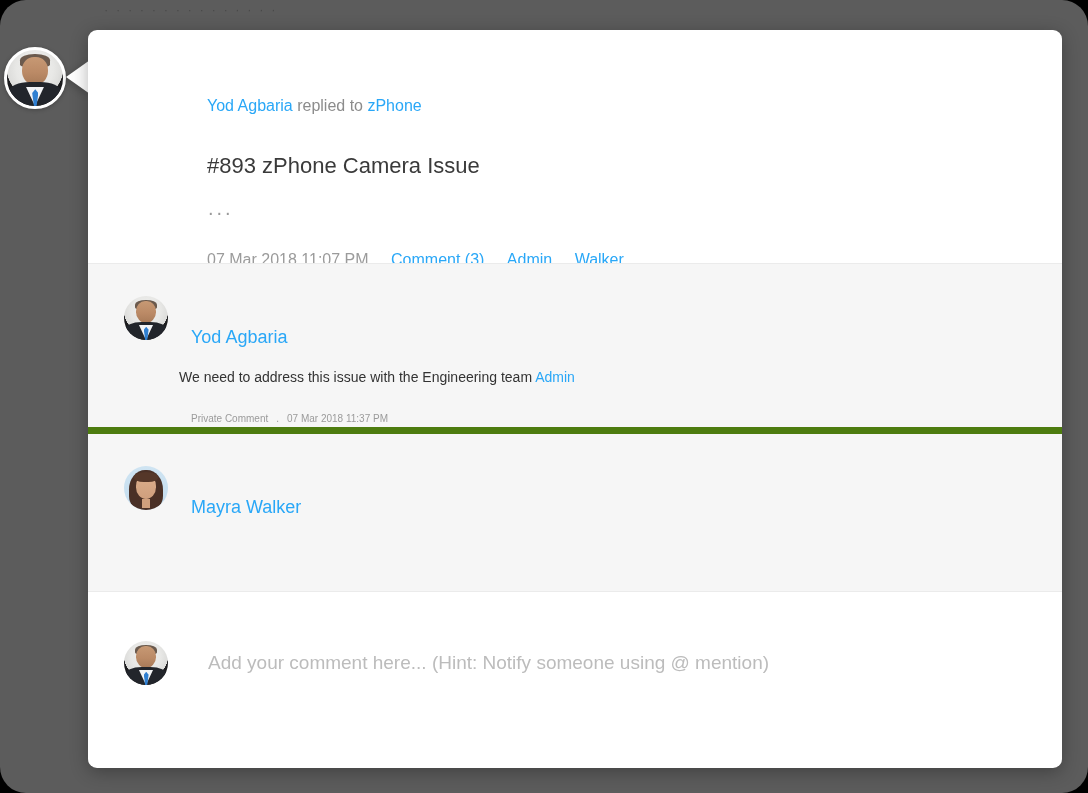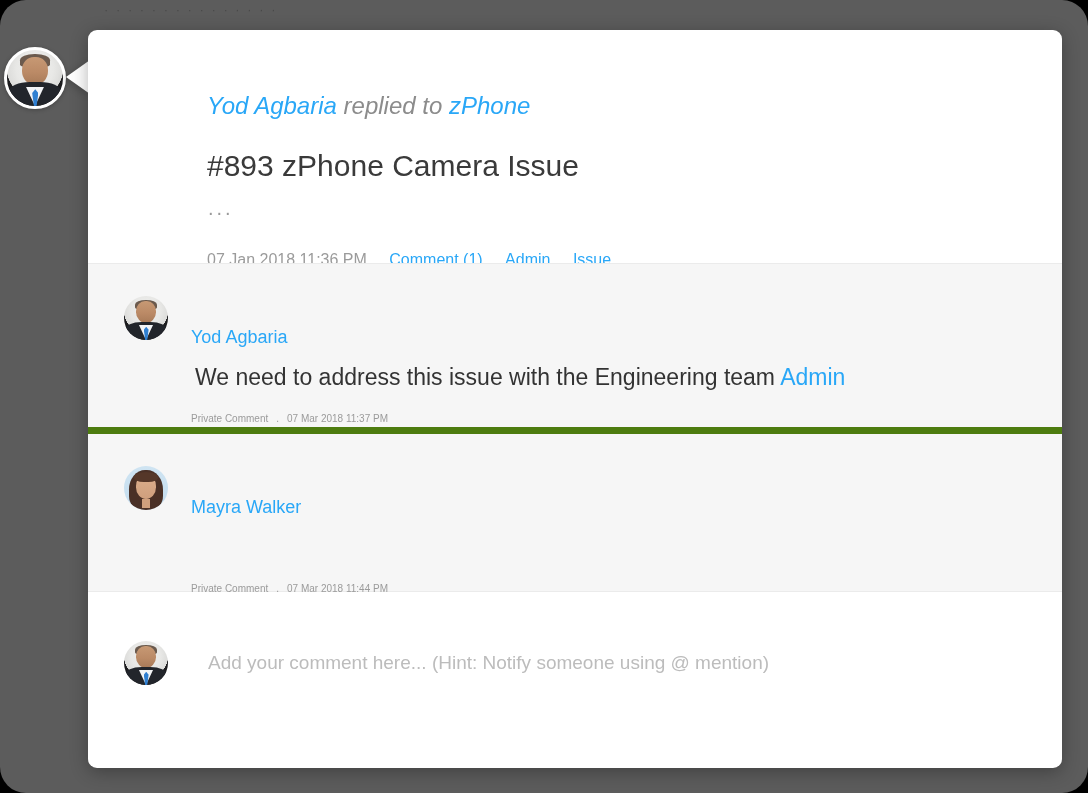--- a/index.html
+++ b/index.html
@@ -142,32 +142,31 @@
     position: absolute;
     left: 40%; bottom: 4%;
     width: 20%; height: 22%;
     background: #cf9f7d;
   }
 
   
   .hdr-line {
     position: absolute;
     left: 119px; top: 62px;
-    font-size: 24px;
+    font-size: 16px;
     line-height: 28px;
     color: #8c8c8c;
     white-space: nowrap;
-    font-style: italic;
   }
   .hdr-line .lnk { color: #29a7f7; }
 
   .subject {
     position: absolute;
     left: 119px; top: 122px;
-    font-size: 30px;
+    font-size: 22px;
     line-height: 28px;
     color: #3a3a3a;
     white-space: nowrap;
   }
 
   .ellipsis {
     position: absolute;
     left: 120px; top: 168px;
     font-size: 20px;
     line-height: 20px;
@@ -213,22 +212,22 @@
     position: absolute;
     left: 103px; top: 62px;
     font-size: 18px;
     line-height: 22px;
     color: #29a7f7;
     cursor: pointer;
     white-space: nowrap;
   }
   .c-body {
     position: absolute;
-    left: 107px; top: 101px;
-    font-size: 23px;
+    left: 91px; top: 101px;
+    font-size: 14px;
     line-height: 24px;
     color: #333333;
     white-space: nowrap;
   }
   .c-body .mention { color: #29a7f7; }
   .c-meta {
     position: absolute;
     left: 103px; top: 145px;
     font-size: 10px;
     line-height: 20px;
@@ -283,21 +282,21 @@
 
   <div class="hdr-line">
     <span class="lnk">Yod Agbaria</span><span> replied to </span><span class="lnk">zPhone</span>
   </div>
 
   <div class="subject">#893 zPhone Camera Issue</div>
 
   <div class="ellipsis">...</div>
 
   <div class="meta-row">
-    <span>07 Jan 2018 11:36 PM</span><span class="sep">.</span><span class="act">Comment (1)</span><span class="sep">.</span><span class="act">Admin</span><span class="sep">.</span><span class="act">Issue</span>
+    <span>07 Mar 2018 11:07 PM</span><span class="sep">.</span><span class="act">Comment (3)</span><span class="sep">.</span><span class="act">Admin</span><span class="sep">.</span><span class="act">Walker</span>
   </div>
 
   <div class="comments">
 
     <div class="comment">
       <div class="avatar small av-man">
         <div class="hair"></div>
         <div class="face"></div>
         <div class="suit"></div>
         <div class="shirt"></div>
@@ -313,23 +312,20 @@
     </div>
 
     <div class="comment">
       <div class="avatar small av-woman">
         <div class="hair-back"></div>
         <div class="neck"></div>
         <div class="face"></div>
         <div class="fringe"></div>
       </div>
       <div class="c-author">Mayra Walker</div>
-      <div class="c-meta">
-        <span>Private Comment</span><span class="sep">.</span><span>07 Mar 2018 11:44 PM</span>
-      </div>
     </div>
 
   </div>
 
   <div class="composer">
     <div class="avatar small av-man">
       <div class="hair"></div>
       <div class="face"></div>
       <div class="suit"></div>
       <div class="shirt"></div>

